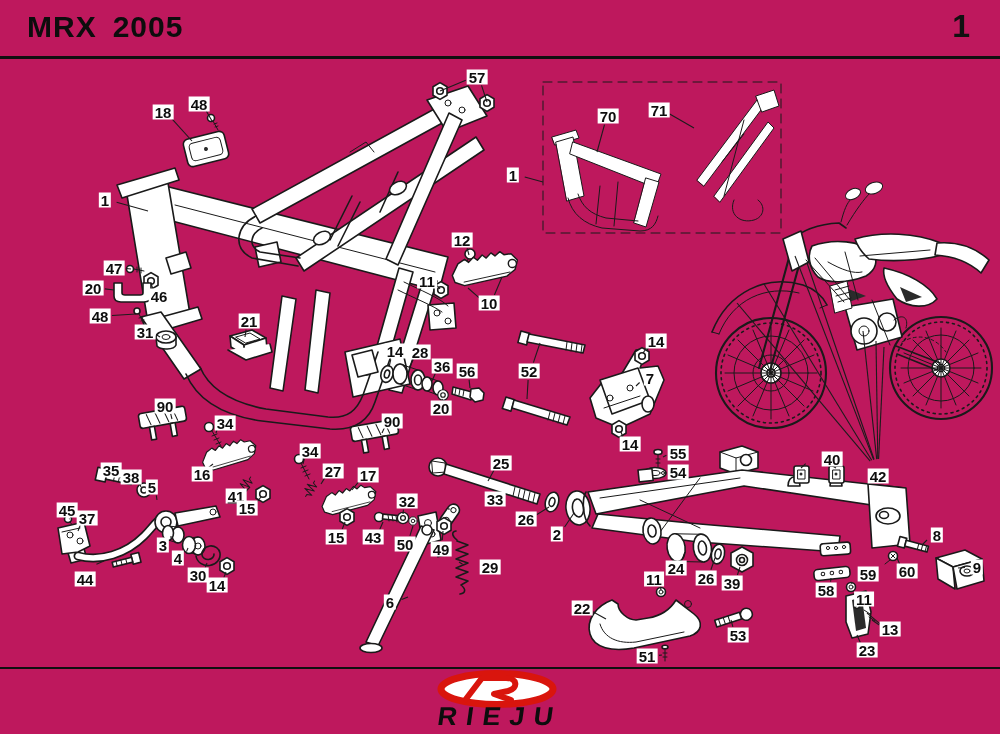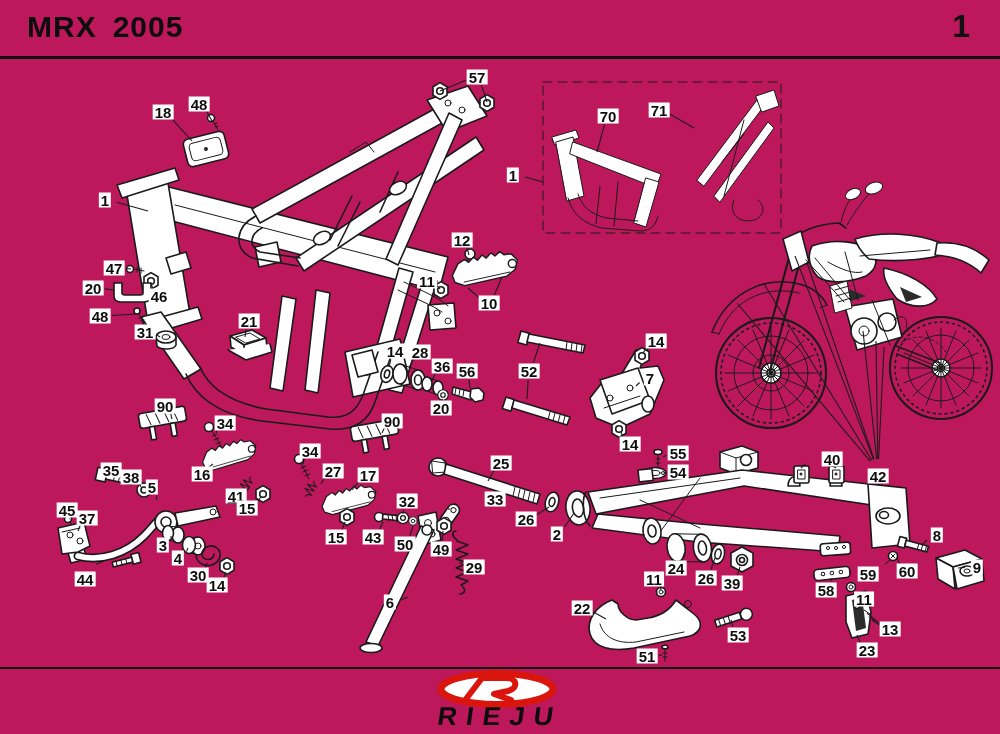--- a/index.html
+++ b/index.html
@@ -599,21 +599,21 @@
       <div class="co" style="left: 217px; top: 585px;">14</div>
       <div class="co" style="left: 310px; top: 451px;">34</div>
       <div class="co" style="left: 333px; top: 471px;">27</div>
       <div class="co" style="left: 368px; top: 475px;">17</div>
       <div class="co" style="left: 336px; top: 537px;">15</div>
       <div class="co" style="left: 373px; top: 537px;">43</div>
       <div class="co" style="left: 407px; top: 501px;">32</div>
       <div class="co" style="left: 405px; top: 544px;">50</div>
       <div class="co" style="left: 452px; top: 499px; margin-left: 43px;">33</div>
       <div class="co" style="left: 441px; top: 549px;">49</div>
-      <div class="co" style="left: 474px; top: 567px;">29</div>
+      <div class="co" style="left: 490px; top: 567px;">29</div>
       <div class="co" style="left: 390px; top: 602px;">6</div>
       <div class="co" style="left: 501px; top: 463px;">25</div>
       <div class="co" style="left: 526px; top: 519px;">26</div>
       <div class="co" style="left: 557px; top: 534px;">2</div>
       <div class="co" style="left: 678px; top: 453px;">55</div>
       <div class="co" style="left: 678px; top: 472px;">54</div>
       <div class="co" style="left: 676px; top: 568px;">24</div>
       <div class="co" style="left: 706px; top: 578px;">26</div>
       <div class="co" style="left: 732px; top: 583px;">39</div>
       <div class="co" style="left: 654px; top: 579px;">11</div>

